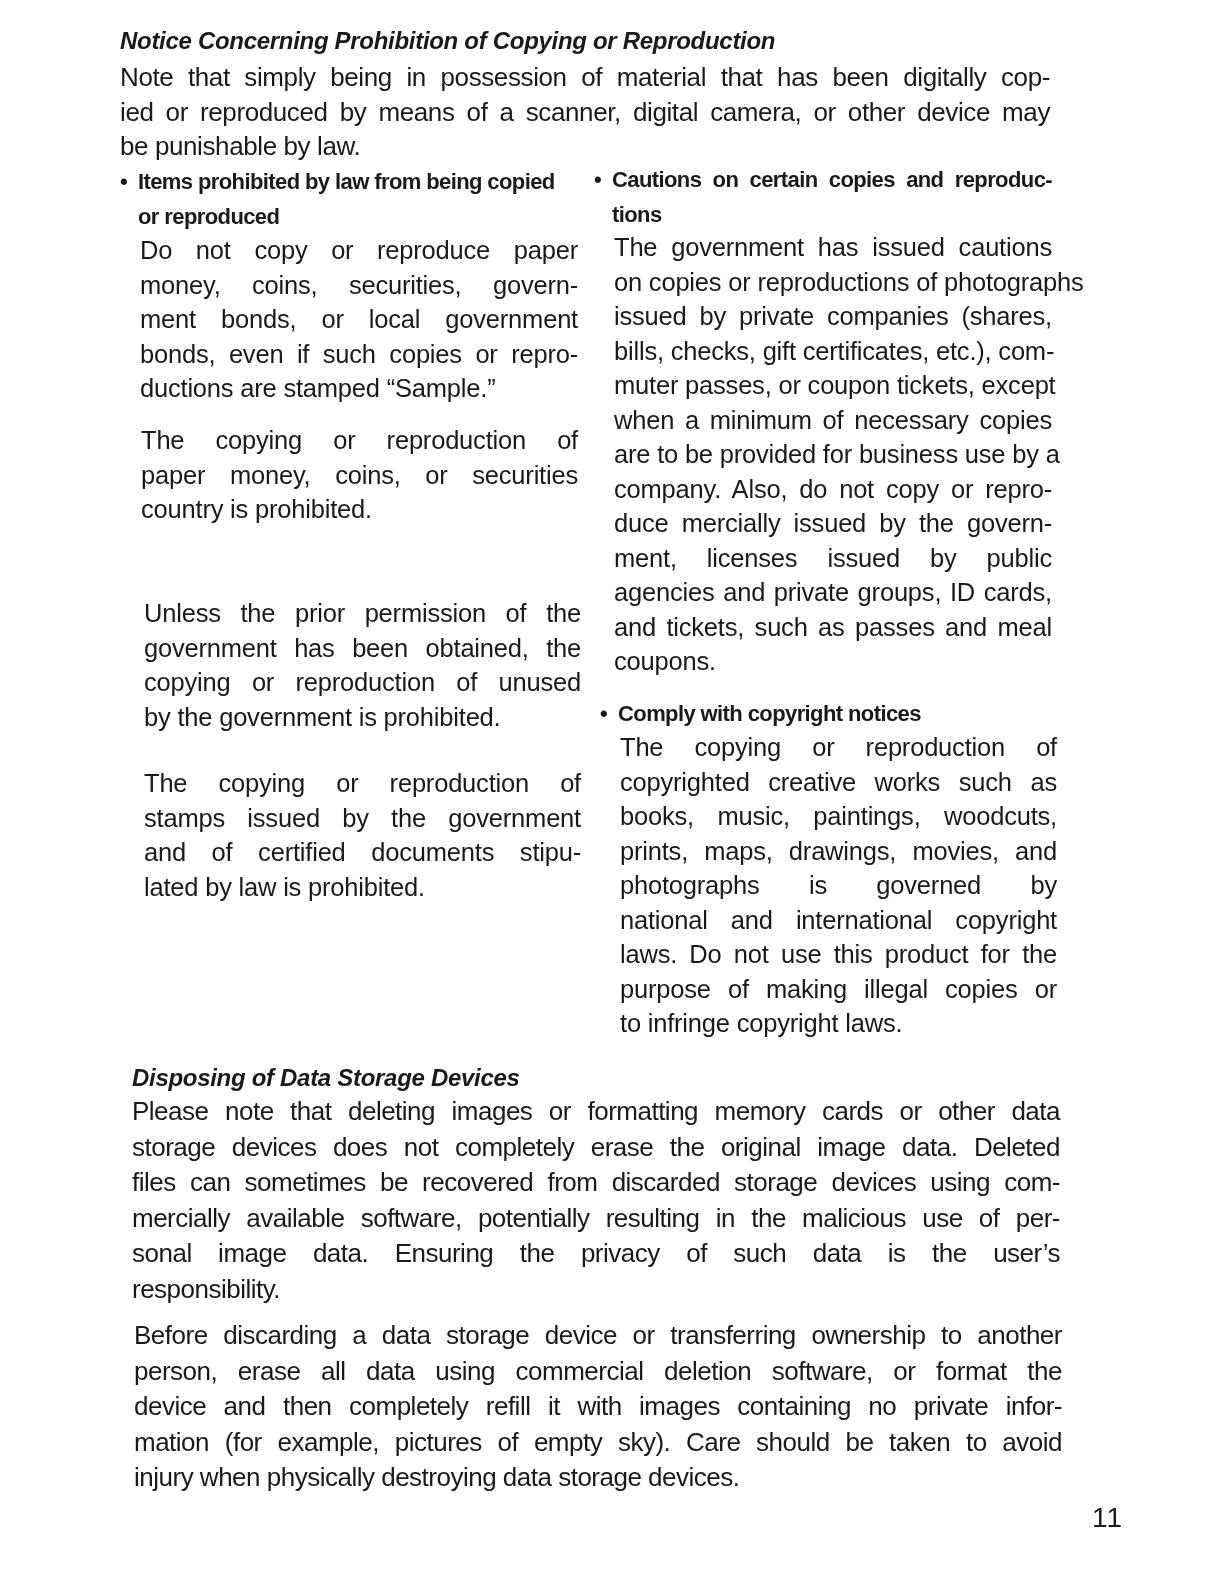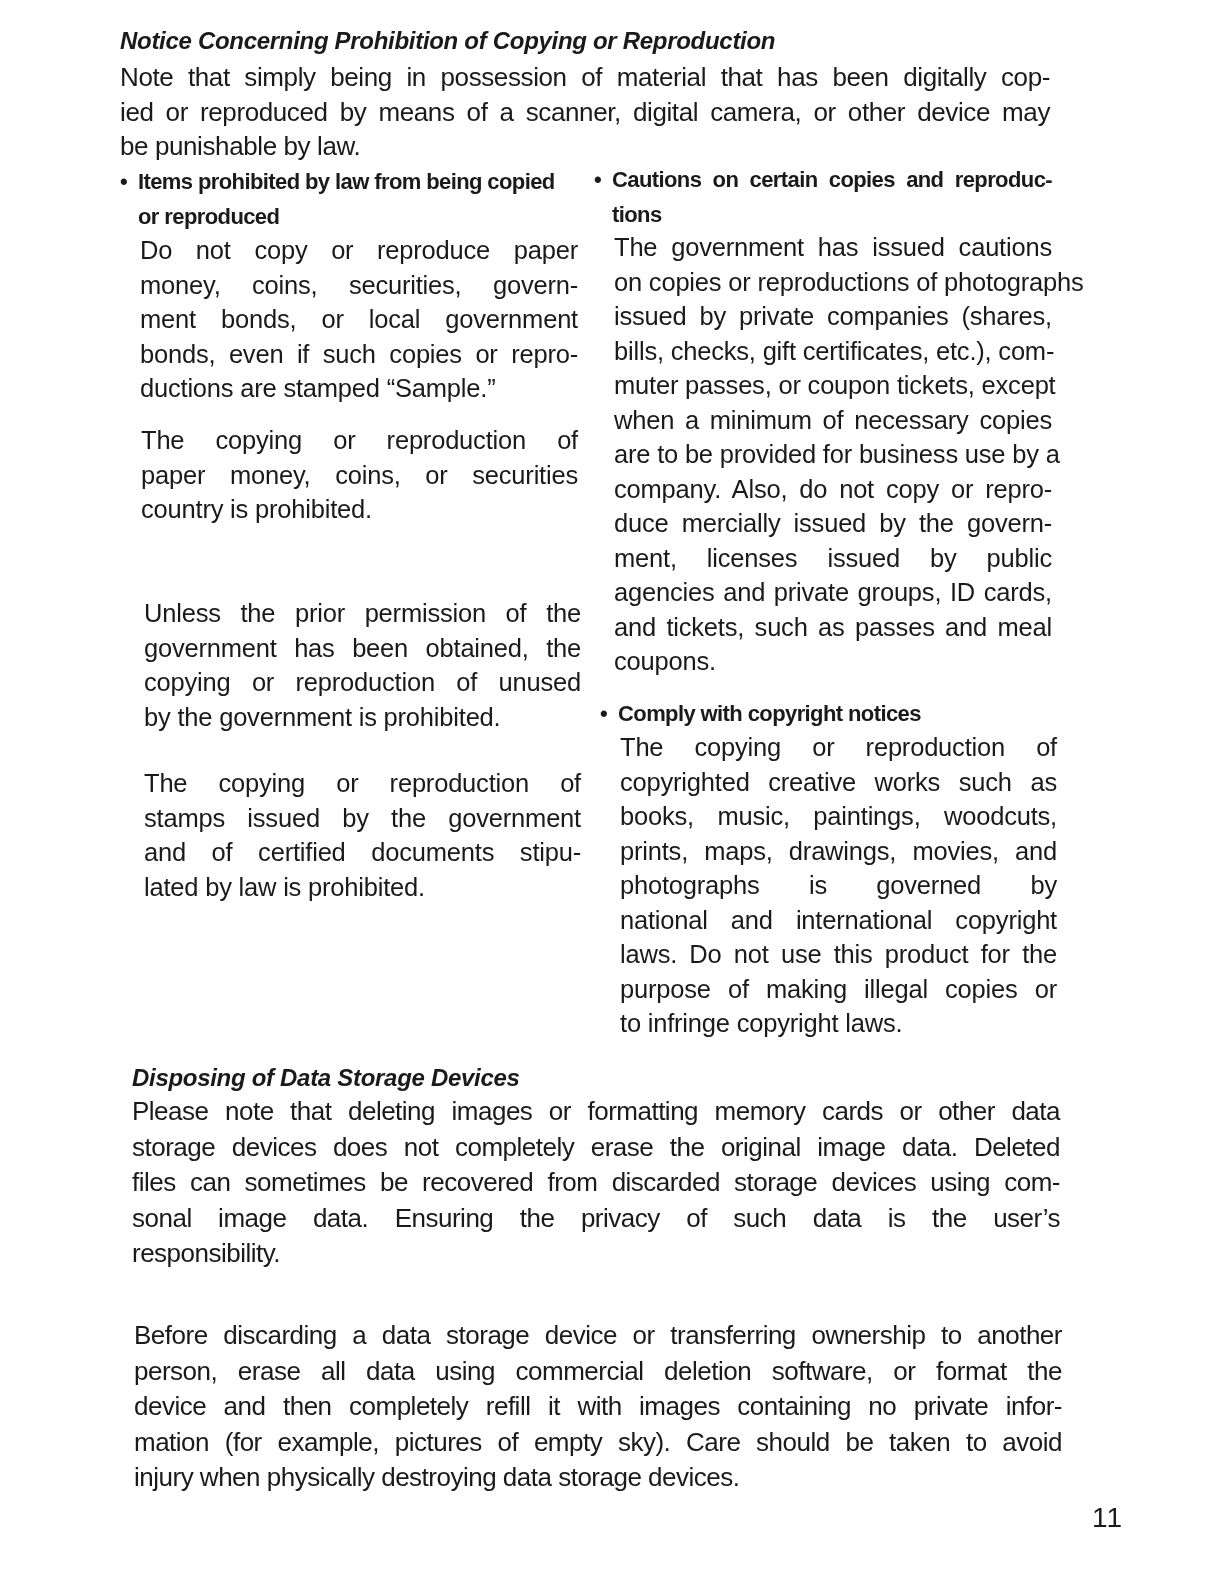--- a/index.html
+++ b/index.html
@@ -163,20 +163,21 @@
     <span class="line just">purpose of making illegal copies or</span>
     <span class="line">to infringe copyright laws.</span>
   </div>
 
   <h2 class="section-title" style="left:132px; top:1064px;">Disposing of Data Storage Devices</h2>
 
   <div class="block bottom" style="left:132px; top:1094px; width:928px;">
     <span class="line just">Please note that deleting images or formatting memory cards or other data</span>
     <span class="line just">storage devices does not completely erase the original image data. Deleted</span>
     <span class="line just">files can sometimes be recovered from discarded storage devices using com-</span>
+    <span class="line just">mercially available software, potentially resulting in the malicious use of per-</span>
     <span class="line just">sonal image data. Ensuring the privacy of such data is the user’s</span>
     <span class="line">responsibility.</span>
   </div>
 
   <div class="block bottom" style="left:134px; top:1318px; width:928px;">
     <span class="line just">Before discarding a data storage device or transferring ownership to another</span>
     <span class="line just">person, erase all data using commercial deletion software, or format the</span>
     <span class="line just">device and then completely refill it with images containing no private infor-</span>
     <span class="line just">mation (for example, pictures of empty sky). Care should be taken to avoid</span>
     <span class="line">injury when physically destroying data storage devices.</span>

